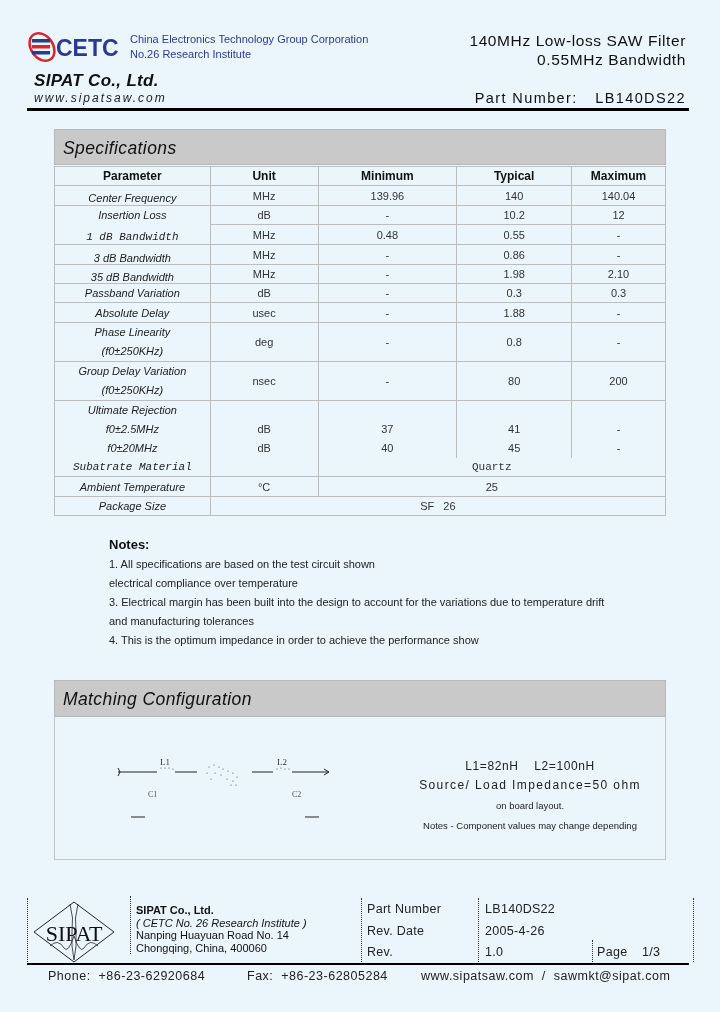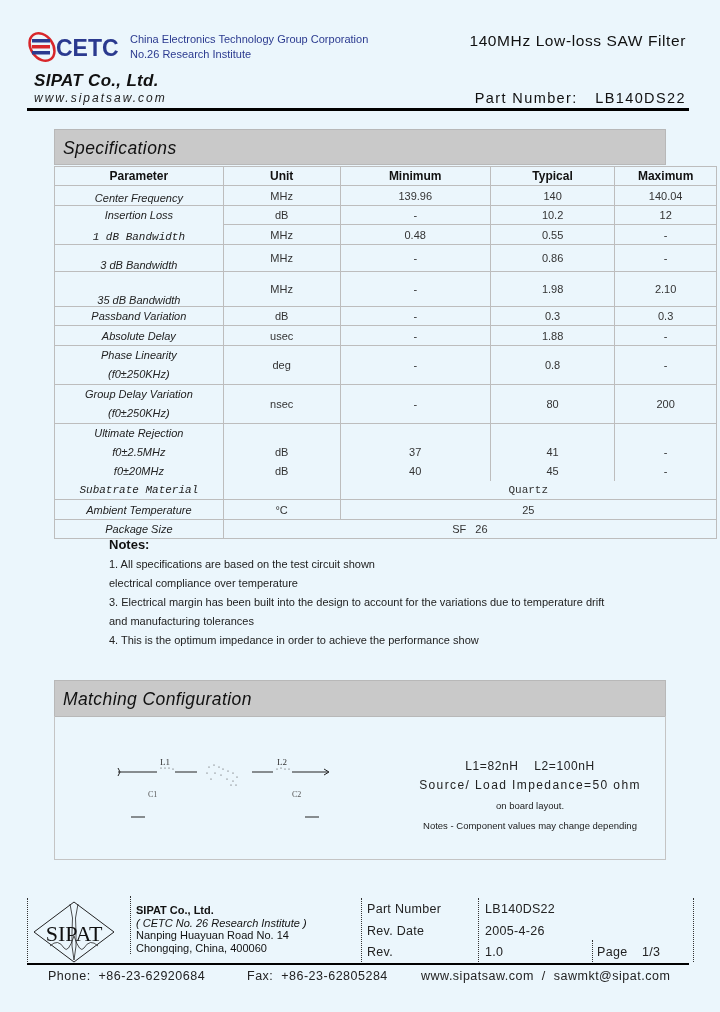--- a/index.html
+++ b/index.html
@@ -14,21 +14,21 @@
   .sipat-url { left: 34px; top: 91px; font-size: 12px; font-style: italic; letter-spacing: 2px; color: #222; }
   .title-r { right: 34px; top: 31px; text-align: right; font-size: 15.5px; line-height: 19px; letter-spacing: 0.6px; color: #111; }
   .partno-r { right: 34px; top: 90px; font-size: 14.5px; letter-spacing: 1.4px; color: #111; }
   .header-rule { left: 27px; top: 108px; width: 662px; height: 3px; background: #000; }
 
   
   .section-head { left: 54px; width: 612px; height: 36px; background: #c9c9c9; border: 1px solid #b8b8b8; }
   .section-head span { position: absolute; left: 8px; top: 8px; font-size: 17.5px; font-style: italic; color: #111; letter-spacing: 0.4px; }
 
   
-  .spec-table { position: absolute; left: 54px; top: 166px; width: 663px; border-collapse: collapse; font-size: 11px; color: #333; }
+  .spec-table { position: absolute; left: 54px; top: 166px; width: 612px; border-collapse: collapse; font-size: 11px; color: #333; }
   .spec-table td, .spec-table th { border: 1px solid #bdbdbd; text-align: center; vertical-align: middle; padding: 0 2px; }
   .spec-table th { font-weight: bold; font-size: 12px; color: #111; height: 19px; }
   .spec-table td.p { font-style: italic; color: #222; }
   .spec-table .nb { border-top: none; border-bottom: none; }
   .spec-table .nbt { border-top: none; font-family: Liberation Mono, monospace; }
   .spec-table .nbb { border-bottom: none; }
 
   
   .notes { left: 109px; top: 537px; width: 520px; }
   .notes .nt { font-size: 13px; font-weight: bold; color: #111; margin-bottom: 3px; }
@@ -66,20 +66,21 @@
 </div>
 <div class="abs cetc-text">
   <div>China Electronics Technology Group Corporation</div>
   <div>No.26 Research Institute</div>
 </div>
 <div class="abs sipat-name">SIPAT  Co.,  Ltd.</div>
 <div class="abs sipat-url">www.sipatsaw.com</div>
 
 <div class="abs title-r">
   <div>140MHz Low-loss SAW Filter</div>
+  <div>0.55MHz Bandwidth</div>
 </div>
 <div class="abs partno-r">
   <span>Part Number:</span>
   <span style="margin-left:12px">LB140DS22</span>
 </div>
 <div class="abs header-rule"></div>
 
 <div class="abs section-head" style="top:129px;">
   <span>Specifications</span>
 </div>
@@ -115,28 +116,28 @@
     <td>12</td>
   </tr>
   <tr style="height:20px">
     <td class="p nbt" style="padding-top:6px">1 dB Bandwidth</td>
     <td>MHz</td>
     <td>0.48</td>
     <td>0.55</td>
     <td>-</td>
   </tr>
   <tr style="height:20px">
-    <td class="p" style="padding-top:14px">3 dB Bandwidth</td>
+    <td class="p" style="padding-top:6px">3 dB Bandwidth</td>
     <td>MHz</td>
     <td>-</td>
     <td>0.86</td>
     <td>-</td>
   </tr>
   <tr style="height:19px">
-    <td class="p" style="padding-top:22px">35 dB Bandwidth</td>
+    <td class="p" style="padding-top:5px">35 dB Bandwidth</td>
     <td>MHz</td>
     <td>-</td>
     <td>1.98</td>
     <td>2.10</td>
   </tr>
   <tr style="height:19px">
     <td class="p">Passband Variation</td>
     <td>dB</td>
     <td>-</td>
     <td>0.3</td>

